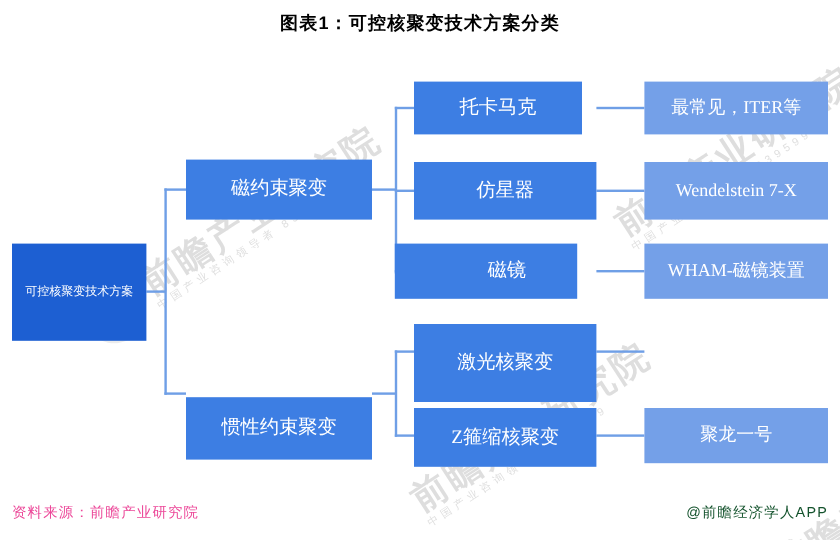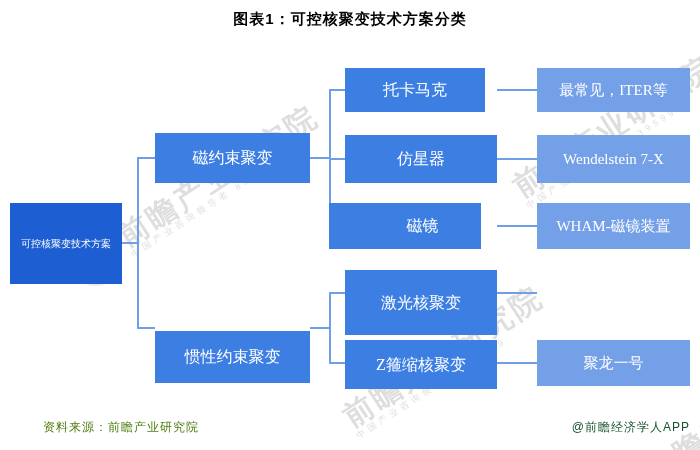--- a/index.html
+++ b/index.html
@@ -50,21 +50,21 @@
   .node.branch{background:var(--c-branch,#3d7ee3);font-size:16px;}
   .node.child{background:var(--c-branch,#3d7ee3);font-size:16px;}
   .node.leaf{background:var(--c-leaf,#74a0e8);font-size:15px;}
   
   .line{position:absolute;background:var(--c-line,#6f9fe6);}
   .line.h{height:2px;}
   .line.v{width:2px;}
   
   .footer-source{
     position:absolute;left:10px;top:419px;
-    font-size:12px;color:#4d7c0f;letter-spacing:1px;margin-left:33px;
+    font-size:12px;color:#ec4899;letter-spacing:1px;
   }
   .footer-credit{
     position:absolute;right:10px;top:419px;
     font-size:12px;color:#14532d;letter-spacing:1px;
   }
 </style>
 </head>
 <body>
 
 <div class="stage">

